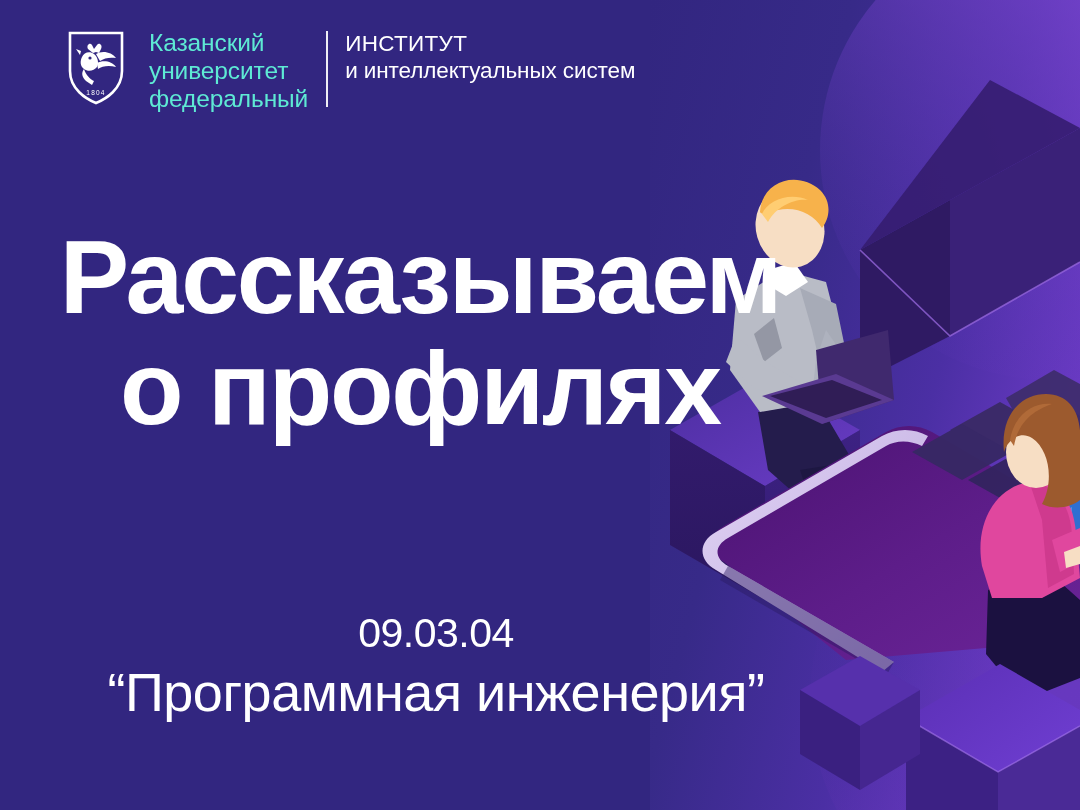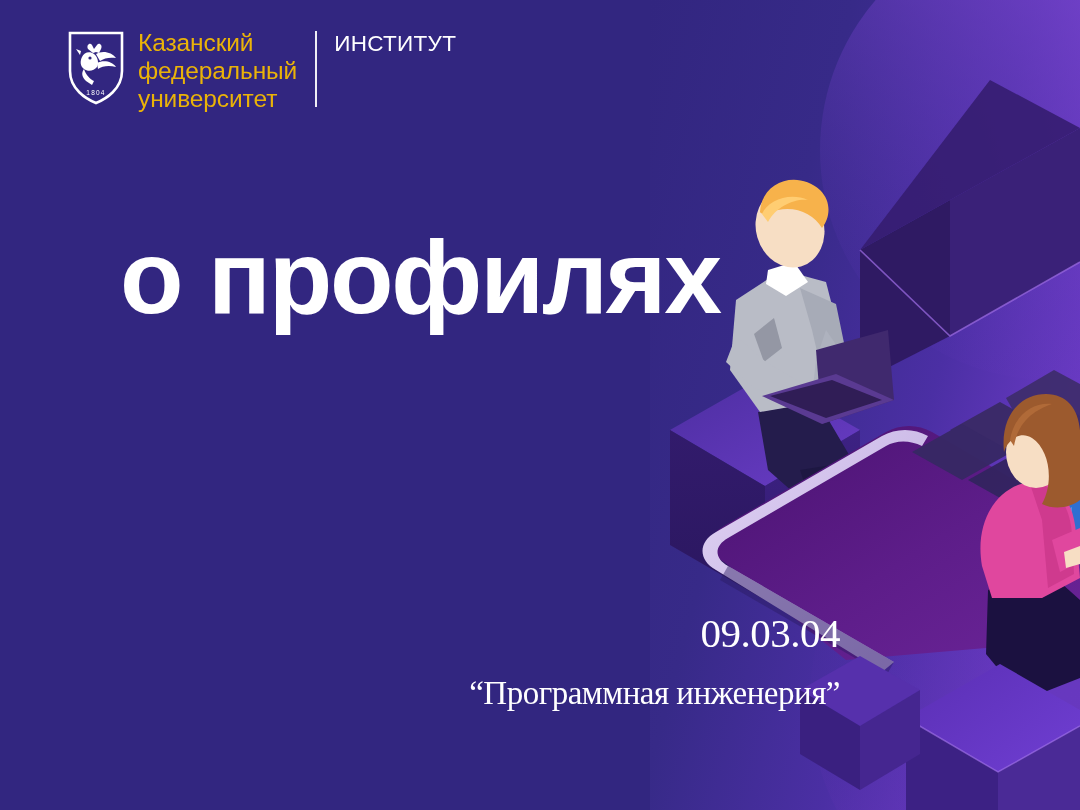--- a/index.html
+++ b/index.html
@@ -44,25 +44,26 @@
   }
   .crest {
     width: 60px;
     height: 80px;
     flex: 0 0 auto;
     margin-right: 12px;
   }
   .logo-text-left {
     font-size: 24.5px;
     line-height: 1.14;
-    color: #eab308;
+    color: #5eead4;
     font-weight: 400;
     letter-spacing: -0.1px;
     padding-top: 2px;
     white-space: nowrap;
+    margin-left: 11px;
   }
   .logo-divider {
     width: 2px;
     align-self: stretch;
     background: #ffffff;
     margin: 4px 17px 6px 18px;
     opacity: 0.92;
   }
   .logo-text-right {
     font-size: 22.5px;
@@ -93,40 +94,39 @@
     font-size: 104px;
     line-height: 1.07;
     letter-spacing: -2.2px;
     white-space: nowrap;
   }
 
   
   .subtitle {
     position: absolute;
     top: 608px;
-    left: 0;
+    left: 16px;
     width: 840px;
-    text-align: right;
+    text-align: center;
     z-index: 4;
-    font-family: Liberation Serif, serif;
   }
   .subtitle .sub-code {
     color: #ffffff;
     font-size: 41px;
     font-weight: 400;
     line-height: 1.22;
     letter-spacing: -0.5px;
   }
   .subtitle .sub-name {
     color: #ffffff;
-    font-size: 33px;
+    font-size: 54px;
     font-weight: 400;
     line-height: 1.2;
     letter-spacing: -0.5px;
-    margin-top: 16px;
+    margin-top: 2px;
   }
 </style>
 </head>
 <body>
 
 <div class="slide">
 
   <div class="art">
     <svg width="430" height="810" viewBox="0 0 430 810" xmlns="http://www.w3.org/2000/svg">
       <defs>
@@ -286,32 +286,34 @@
           <path d="M18 42 C20 48 24 52 28 54 L26 58 L20 54 C16 50 15 46 18 42 Z"></path>
           <circle cx="24" cy="31" r="1.6" fill="#332680"></circle>
           <path d="M14 28 L10 22 L15 24 Z"></path>
         </g>
         <text x="30" y="68" text-anchor="middle" fill="#ffffff" font-family="Liberation Sans, sans-serif" font-size="6.5" letter-spacing="1.2">1804</text>
       </svg>
     </div>
 
     <div class="logo-text-left">
       <div>Казанский</div>
+      <div>университет</div>
       <div>федеральный</div>
-      <div>университет</div>
     </div>
 
     <div class="logo-divider"></div>
 
     <div class="logo-text-right">
       <div class="lt-caps">ИНСТИТУТ</div>
+      <div>и интеллектуальных систем</div>
     </div>
   </div>
 
   <div class="headline">
+    <div class="line">Рассказываем</div>
     <div class="line">о профилях</div>
   </div>
 
   <div class="subtitle">
     <div class="sub-code">09.03.04</div>
     <div class="sub-name">“Программная инженерия”</div>
   </div>
 
 </div>
 

